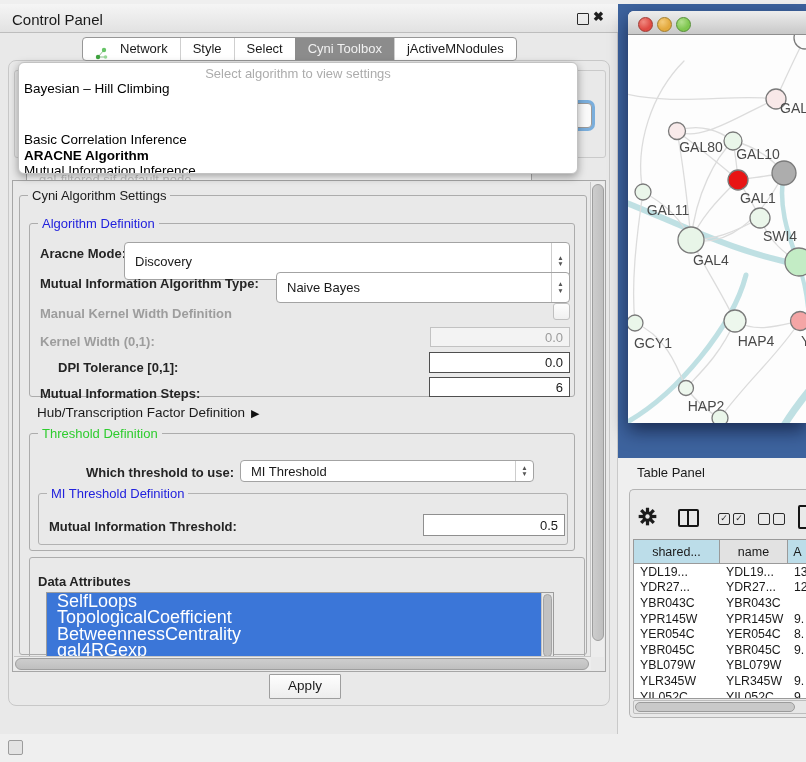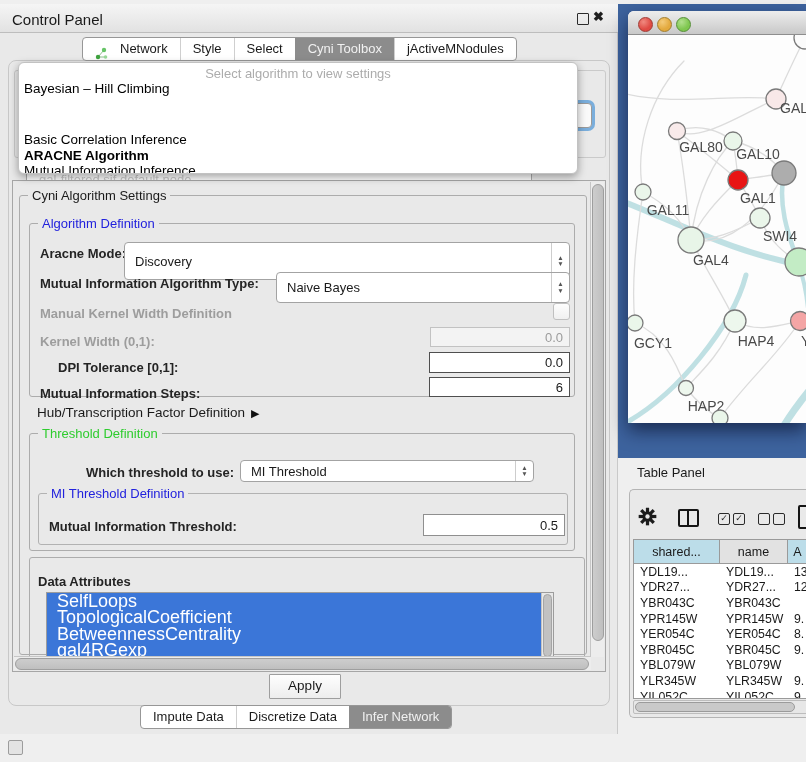--- a/index.html
+++ b/index.html
@@ -214,31 +214,20 @@
 
     <div class="sb-v">
         <div class="th"></div>
       </div>
     <div class="sb-h">
         <div class="th"></div>
       </div>
   </div>
 
   <div class="btn" style="left:269px;top:670px;width:70px;height:23px;line-height:22px">Apply</div>
-  <div class="seg" id="bottomTabs" style="left:140px;top:701px">
-      <div class="tab">
-        <span>Impute Data</span>
-      </div>
-      <div class="tab">
-        <span>Discretize Data</span>
-      </div>
-      <div class="tab sel">
-        <span>Infer Network</span>
-      </div>
-    </div>
 </div>
 
 <div class="abs mini-sq"></div>
 
 <div class="abs desktop"></div>
 <div class="abs netwin">
   <div class="nw-title">
     <span class="tl" style="left:10px;background:radial-gradient(circle at 35% 30%,#F08A80,#DF4A43 60%);border:1px solid #A03A33"></span>
     <span class="tl" style="left:29px;background:radial-gradient(circle at 35% 30%,#F4CB7A,#E3A93D 60%);border:1px solid #A37E2C"></span>
     <span class="tl" style="left:48px;background:radial-gradient(circle at 35% 30%,#B2E08E,#7FC74F 60%);border:1px solid #558F35"></span>

